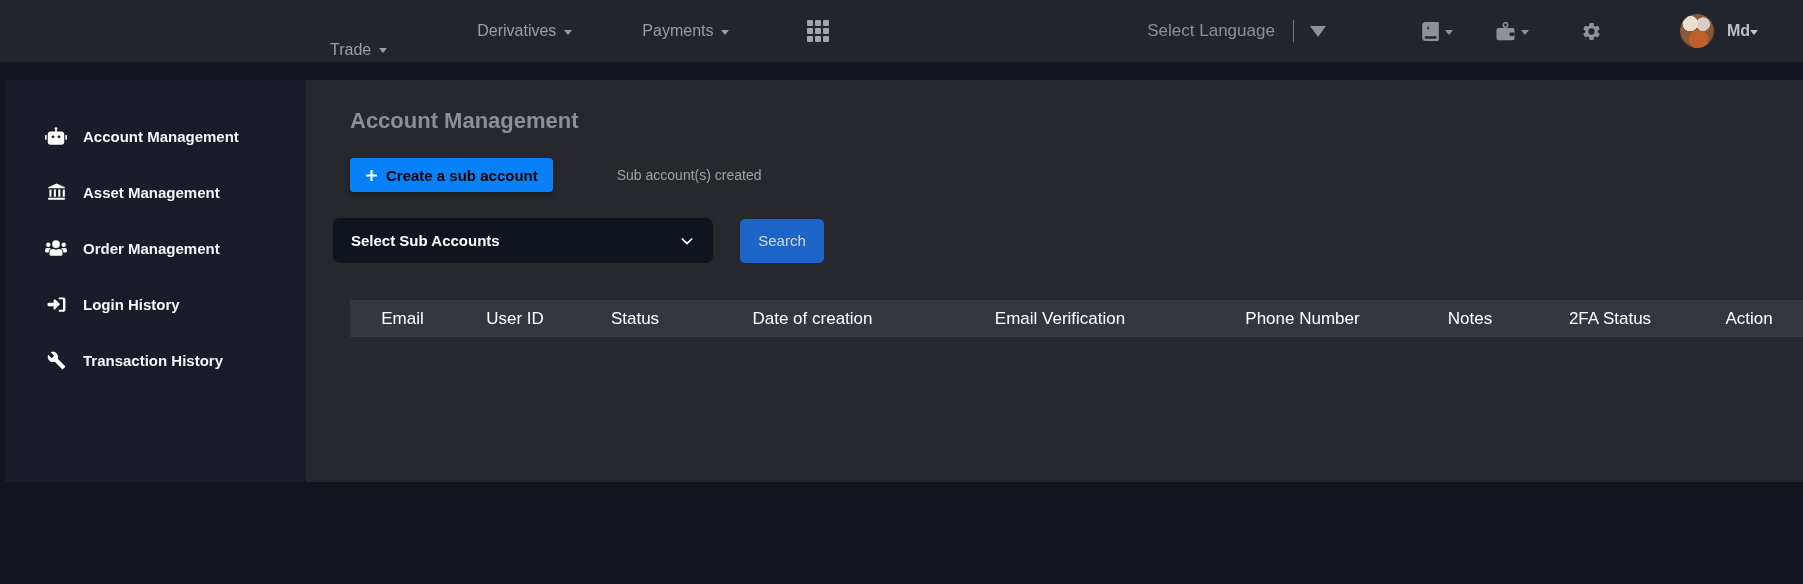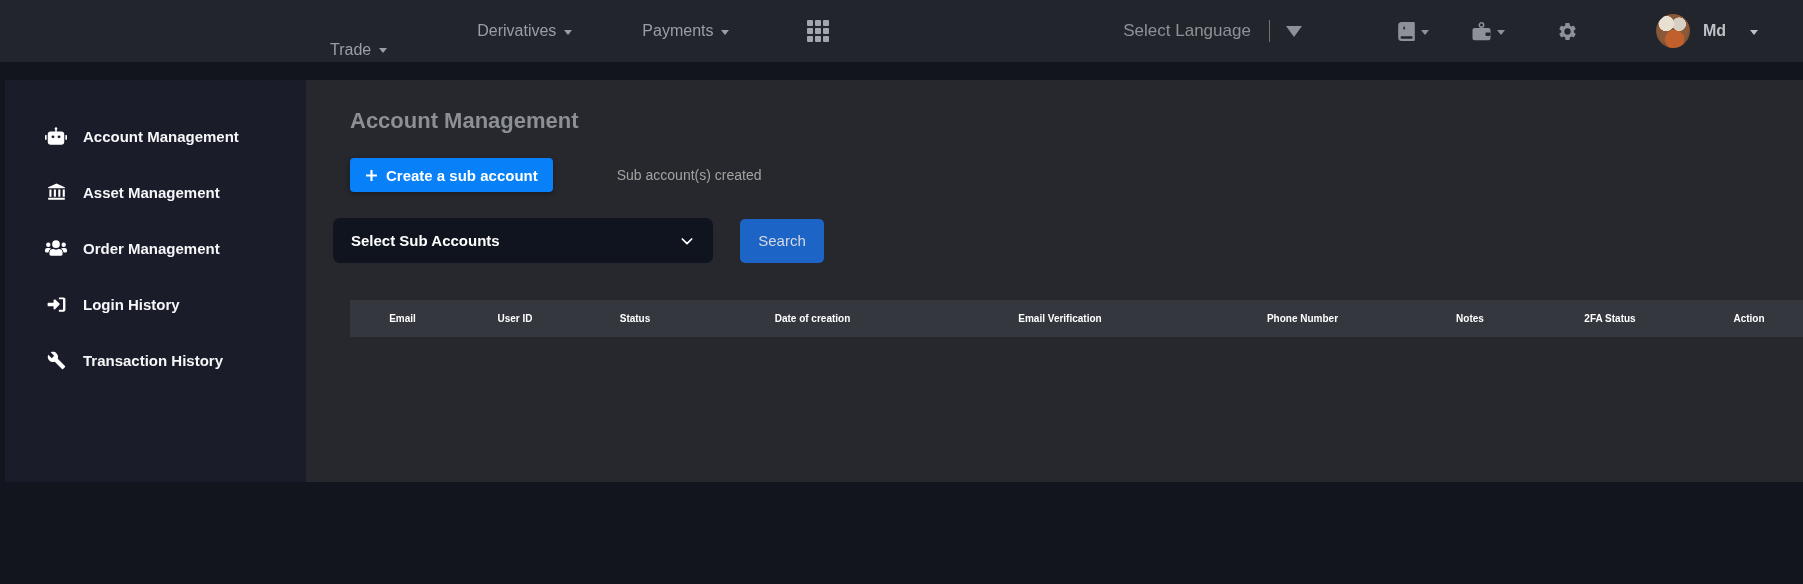--- a/index.html
+++ b/index.html
@@ -41,21 +41,21 @@
   .tb-icon.wallet { margin-left:42px; }
   .tb-icon.gear   { margin-left:52px; }
   .avatar {
     width:34px; height:34px; border-radius:50%; margin-left:78px; cursor:pointer;
     background:
       radial-gradient(circle at 30% 28%, #e9e0d2 0 22%, transparent 23%),
       radial-gradient(circle at 68% 30%, #d8cfc4 0 20%, transparent 21%),
       radial-gradient(circle at 55% 75%, #c2602d 0 30%, transparent 31%),
       radial-gradient(circle at 50% 45%, #8a5a38 0 60%, #3a2e28 100%);
   }
-  .user-group { display:flex; align-items:center; gap:24px; margin-left:13px; color:#bec1c7; cursor:pointer; }
+  .user-group { display:flex; align-items:center; gap:0; margin-left:13px; color:#bec1c7; cursor:pointer; }
   .user-name { font-size:16px; font-weight:bold; }
 
   
   .shell { display:flex; height:402px; margin-top:18px; padding-left:5px; }
 
   
   .sidebar { width:301px; background:#1a1d29; padding-top:28px; flex-shrink:0; }
   .side-item {
     height:56px; display:flex; align-items:center; gap:16px;
     padding-left:40px; cursor:pointer;
@@ -66,21 +66,21 @@
   
   .main { flex:1; background:#26282d; }
   .page-title {
     margin:28px 0 0 44px;
     font-size:22px; font-weight:bold; color:#8c8f95;
   }
   .action-row { display:flex; align-items:center; margin:24px 0 0 44px; height:34px; }
   .create-btn {
     display:inline-flex; align-items:center; gap:8px;
     height:34px; padding:0 15px; border:none; border-radius:4px;
-    background:#0780f8; color:#ffffff; font-size:15px; font-weight:bold;
+    background:#0780f8; color:#000000; font-size:15px; font-weight:bold;
     font-family:inherit; cursor:pointer;
     box-shadow:0 2px 5px rgba(0,0,0,.35);
   }
   .sub-note { margin-left:64px; color:#a3a3a3; font-size:14px; }
   .filter-row { display:flex; align-items:center; margin:26px 0 0 27px; }
   .select-box {
     width:380px; height:45px; background:#10141f; border-radius:7px;
     display:flex; align-items:center; justify-content:space-between;
     padding:0 18px; cursor:pointer;
   }
@@ -88,21 +88,21 @@
   .search-btn {
     margin-left:27px; width:84px; height:44px;
     border:none; border-radius:5px; background:#1c64c6;
     color:#d6dae0; font-size:15px; font-family:inherit; cursor:pointer;
   }
   .table-header {
     display:flex; align-items:center; height:37px;
     margin:37px 0 0 44px; background:#34373e;
   }
   .th-cell {
-    font-size:10px; font-weight:bold; color:#fff;
+    font-size:17px; font-weight:normal; color:#fff;
     text-align:center; white-space:nowrap;
   }
   .c1{width:105px}.c2{width:120px}.c3{width:120px}.c4{width:235px}
   .c5{width:260px}.c6{width:225px}.c7{width:110px}.c8{width:170px}.c9{width:108px}
 
   .footer-space { height:102px; background:#13151e; }
   svg { display:block; }
 </style>
 </head>
 <body>

